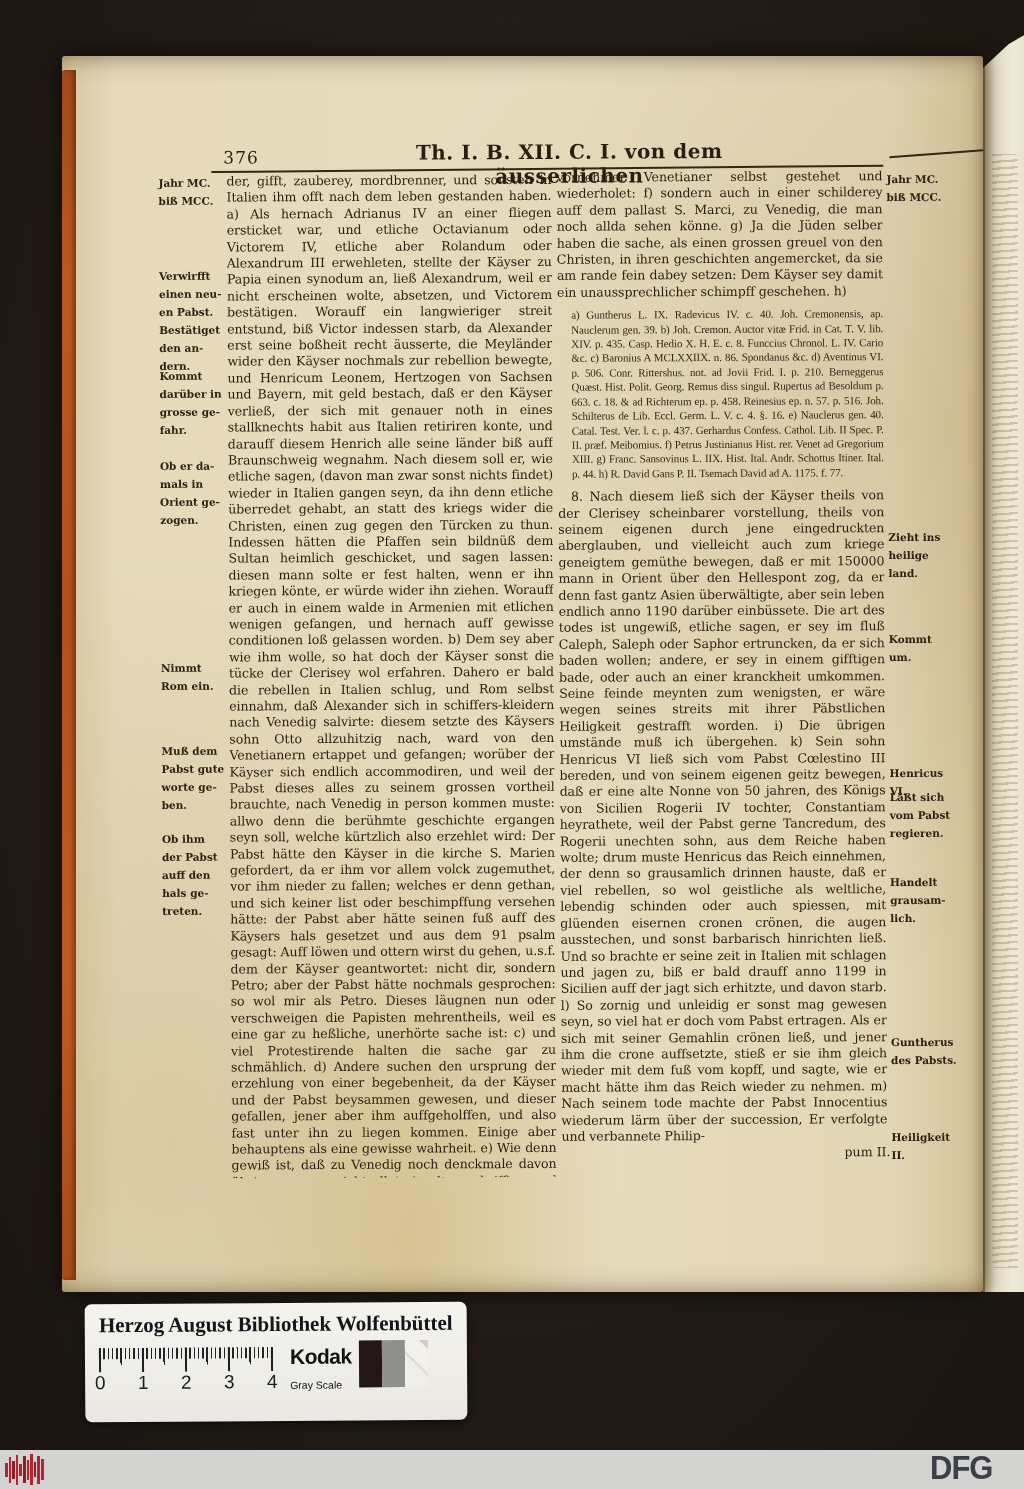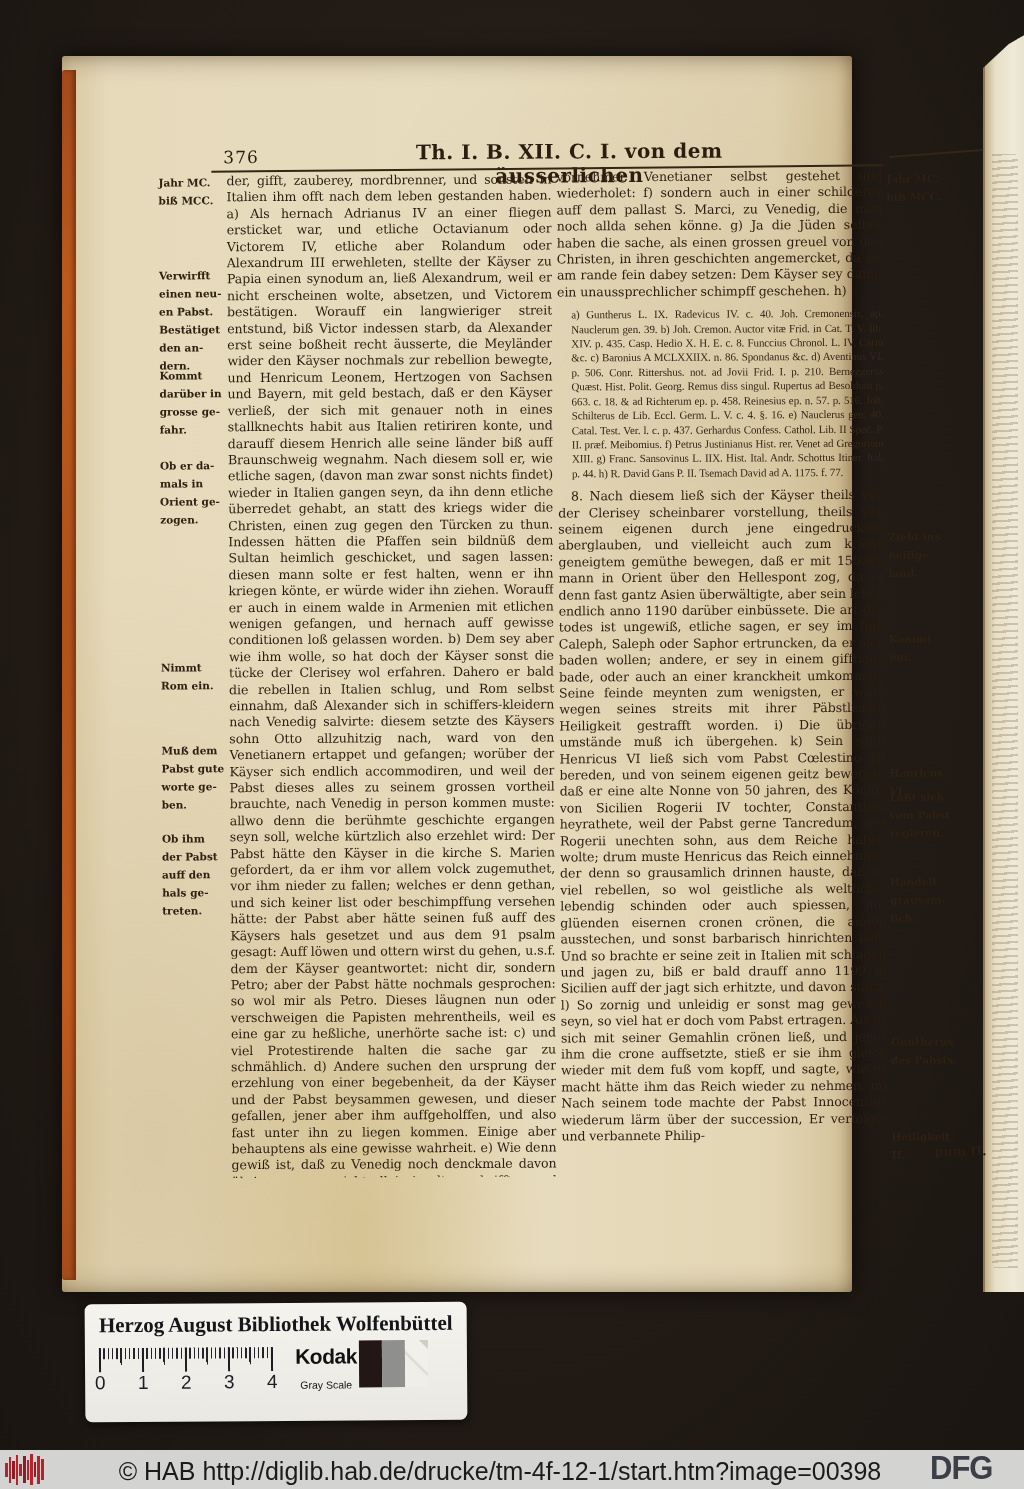--- a/index.html
+++ b/index.html
@@ -11,21 +11,21 @@
   
   .facing-page{position:absolute;left:983px;top:34px;width:41px;height:1258px;
     background:linear-gradient(90deg,#c3b28a 0%,#e7dfc6 25%,#efe9d8 70%,#e9e1cb 100%);
     border-left:2px solid #8d7852;
     clip-path:polygon(0 34px,60% 10px,100% 0,100% 100%,0 100%);}
   .facing-page .bleed{position:absolute;left:7px;top:120px;width:26px;bottom:24px;
     background:repeating-linear-gradient(176deg, rgba(108,78,40,.25) 0 2.2px, rgba(0,0,0,0) 2.2px 6.9px);
     filter:blur(.7px);}
 
   
-  .paper{position:absolute;left:62px;top:56px;width:790px;height:1236px;
+  .paper{position:absolute;left:62px;top:56px;width:921px;height:1236px;
     background:
       radial-gradient(ellipse at 38% 96%, rgba(198,168,96,.38), rgba(0,0,0,0) 26%),
       radial-gradient(ellipse at 12% 88%, rgba(172,140,80,.22), rgba(0,0,0,0) 38%),
       radial-gradient(ellipse at 92% 30%, rgba(150,120,70,.14), rgba(0,0,0,0) 45%),
       linear-gradient(90deg,#d8c79f 0%,#e6dabb 6%,#e7dcbe 55%,#e3d6b4 90%,#d3c098 100%);
     box-shadow:0 0 22px rgba(0,0,0,.65), inset 0 16px 26px -16px rgba(70,50,25,.5), inset 0 -18px 26px -18px rgba(70,50,25,.45), inset -10px 0 16px -8px rgba(95,65,30,.4);
     border-radius:3px;}
   .red-edge{position:absolute;left:0;top:14px;width:14px;height:1210px;
     background:linear-gradient(180deg,#a34a1c 0%,#bc5a1e 18%,#b0521d 45%,#c05c1f 75%,#a64c1b 100%);
     box-shadow:inset -3px 0 4px rgba(60,20,5,.45);border-radius:3px 0 0 3px;}
@@ -47,38 +47,38 @@
 
   
   .col-left{position:absolute;left:167px;top:116px;width:325px;height:1005px;overflow:hidden;
     font-size:12.6px;line-height:16.4px;text-align:justify;letter-spacing:-.1px;}
   .col-right{position:absolute;left:497px;top:114px;width:326px;height:1060px;overflow:hidden;
     font-size:12.6px;line-height:16.4px;text-align:justify;letter-spacing:-.1px;}
   .col-right p{margin:0;}
   .citations{font-family:"Liberation Serif", serif;font-size:11px;line-height:14.4px;
     margin:7px 0 8px 0 !important;padding-left:14px;color:#352617;}
   .para-indent{text-indent:13px;}
-  .catchword{position:absolute;left:780px;top:1090px;width:142px;text-align:right;
-    font-size:12.6px;font-weight:bold;}
+  .catchword{position:absolute;left:780px;top:1090px;width:142px;
+    font-size:12.6px;font-weight:normal;}
 
   
   .kodak-card{position:absolute;left:85px;top:1303px;width:382px;height:118px;
     background:linear-gradient(180deg,#f4f3ee,#e9e8e2);border-radius:7px;
     transform:rotate(-0.4deg);box-shadow:0 2px 8px rgba(0,0,0,.6);}
   .card-title{position:absolute;left:0;top:9px;width:100%;text-align:center;
     font-family:"Liberation Serif", serif;font-weight:bold;font-size:21px;color:#15151a;}
   .ruler{position:absolute;left:14px;top:44px;width:190px;height:48px;}
   .ticks-minor{position:absolute;left:0;top:0;width:174px;height:11px;
     background:repeating-linear-gradient(90deg,#23232a 0 1.4px, rgba(0,0,0,0) 1.4px 4.3px);}
   .ticks-mid{position:absolute;left:0;top:0;width:175px;height:17px;
     background:repeating-linear-gradient(90deg,#23232a 0 1.6px, rgba(0,0,0,0) 1.6px 21.5px);}
   .tick-major{position:absolute;top:0;width:2px;height:24px;background:#1d1d24;}
   .ruler-num{position:absolute;top:24px;width:14px;text-align:center;
     font-family:"Liberation Sans", sans-serif;font-size:19px;color:#1d1d24;}
-  .kodak-brand{position:absolute;left:205px;top:42px;width:72px;text-align:center;
+  .kodak-brand{position:absolute;left:205px;top:42px;width:72px;
     font-family:"Liberation Sans", sans-serif;color:#111;}
   .kodak-word{font-size:21px;font-weight:bold;letter-spacing:-.5px;}
   .kodak-sub{font-size:10.5px;margin-top:10px;}
   .patch{position:absolute;top:38px;width:23px;height:47px;}
   .patch-dark{left:274px;background:#231617;}
   .patch-gray{left:297px;background:#8f8f8d;}
   .patch-white{left:320px;background:linear-gradient(45deg,#f0eee8 46%,#d9d7d0 50%,#f2f0ea 54%);}
   .patch-white::after{content:"";position:absolute;right:0;top:0;
     border-left:9px solid rgba(0,0,0,0);border-top:9px solid #cfccc4;}
 
@@ -213,17 +213,16 @@
         <span></span>
         <span></span>
         <span></span>
         <span></span>
       <span></span>
         <span></span>
         <span></span>
         <span></span>
         <span></span>
     </div>
-    <div class="footer-url">© HAB http://diglib.hab.de/drucke/tm-4f-12-1/start.htm?image=00398</div>
     <div class="dfg">DFG</div>
   </div>
 
 </div>
 
 </body></html>

